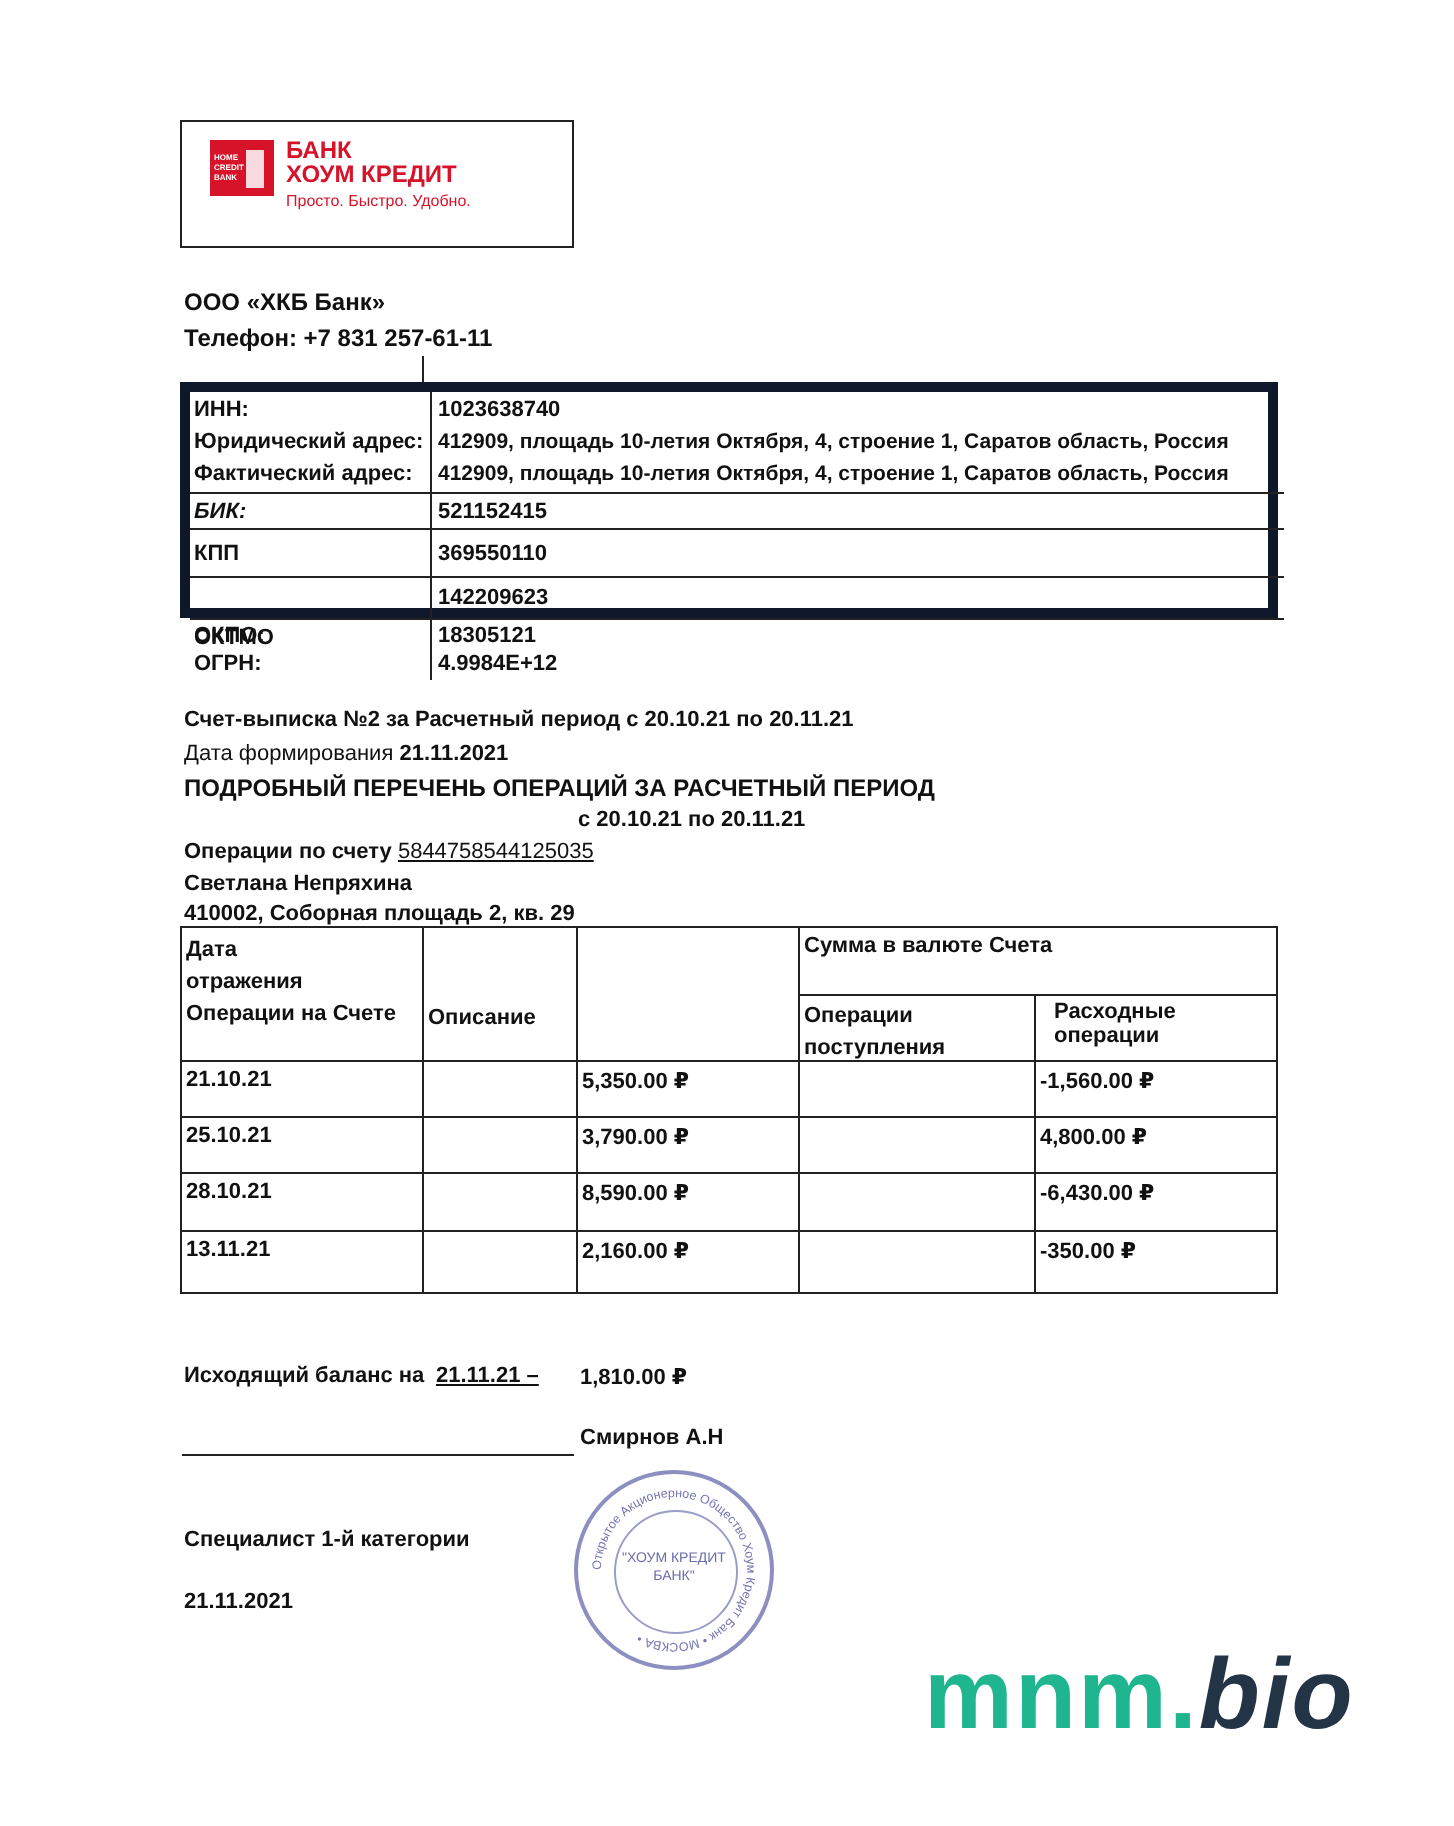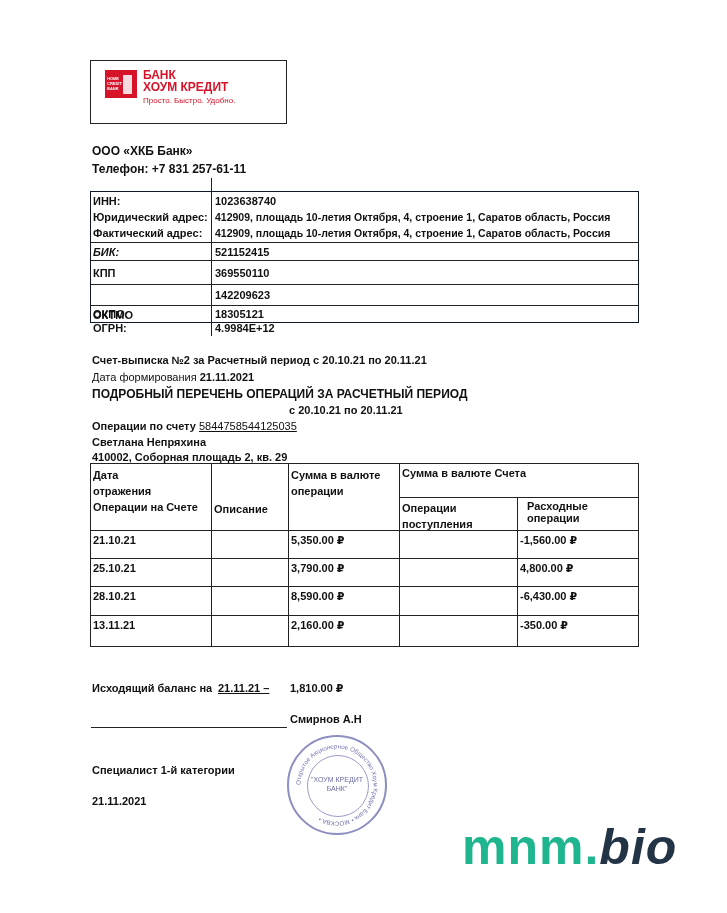--- a/index.html
+++ b/index.html
@@ -12,21 +12,21 @@
 
   
   #logo-box { left:90px; top:60px; width:197px; height:64px; border:1px solid #222; box-sizing:border-box; }
   #logo-mark { left:14px; top:9px; width:32px; height:28px; background:#d7132a; }
   #logo-mark .bar { position:absolute; right:5px; top:5px; width:9px; height:19px; background:#fff; opacity:.85; }
   #logo-mark .mini { position:absolute; left:2px; top:6px; font-size:4px; line-height:5px; color:#fff; font-weight:bold; }
   #logo-title { left:52px; top:8px; font-size:12px; line-height:12px; font-weight:bold; color:#d7132a; }
   #logo-slogan { left:52px; top:35px; font-size:8px; color:#d7132a; }
 
   
-  #info-table { left:90px; top:191px; width:549px; height:132px; border:1px solid #0f172a; box-sizing:border-box; }
+  #info-table { left:90px; top:191px; width:549px; height:118px; border:5px solid #0f172a; box-sizing:border-box; }
   .vline { position:absolute; width:1px; background:#222; }
   .hline { position:absolute; height:1px; background:#222; }
 
   
   #ops-table { left:90px; top:463px; width:549px; height:184px; border:1px solid #222; box-sizing:border-box; }
 
   #stamp { left:287px; top:735px; width:100px; height:100px; border-radius:50%;
            border:2px solid #8c8fc0; box-sizing:border-box; }
   #stamp-inner { position:absolute; left:18px; top:18px; width:60px; height:60px; border-radius:50%; border:1px solid #9a9dc8; }
   #stamp-text { position:absolute; left:0; right:0; top:38px; text-align:center; font-size:7px; line-height:9px; color:#6a6da8; }
@@ -106,24 +106,20 @@
   <div class="hline" style="left:0; top:94px; width:547px;"></div>
   <div class="hline" style="left:0; top:122px; width:547px;"></div>
   <div class="hline" style="left:0; top:151px; width:547px;"></div>
 
   <div class="abs b t11" style="left:2px; top:3px; line-height:16px;">
     <div>Дата</div>
     <div>отражения</div>
     <div>Операции на Счете</div>
   </div>
   <div class="abs b t11" style="left:123px; top:3px;margin-top:36px;">Описание</div>
-  <div class="abs b t11" style="left:200px; top:3px; line-height:16px;">
-    <div>Сумма в валюте</div>
-    <div>операции</div>
-  </div>
   <div class="abs b t11" style="left:311px; top:3px;">Сумма в валюте Счета</div>
   <div class="abs b t11" style="left:311px; top:36px; line-height:16px;">
     <div>Операции</div>
     <div>поступления</div>
   </div>
   <div class="abs b t11" style="left:436px; top:36px;">Расходные операции</div>
 
   <div class="abs b t11" style="left:2px; top:70px;">21.10.21</div>
   <div class="abs b t11" style="left:200px; top:70px;">5,350.00 ₽</div>
   <div class="abs b t11" style="left:429px; top:70px;">-1,560.00 ₽</div>

